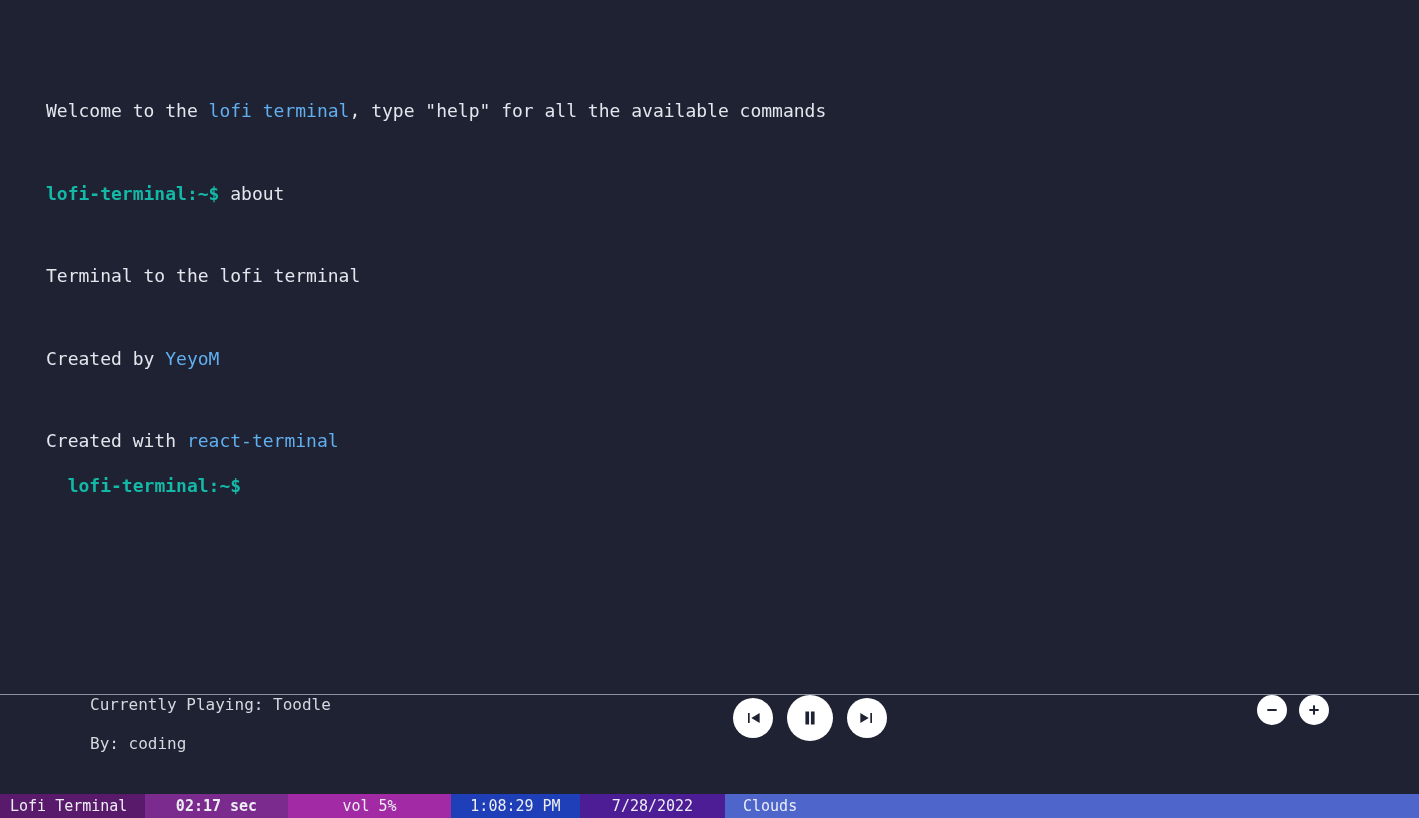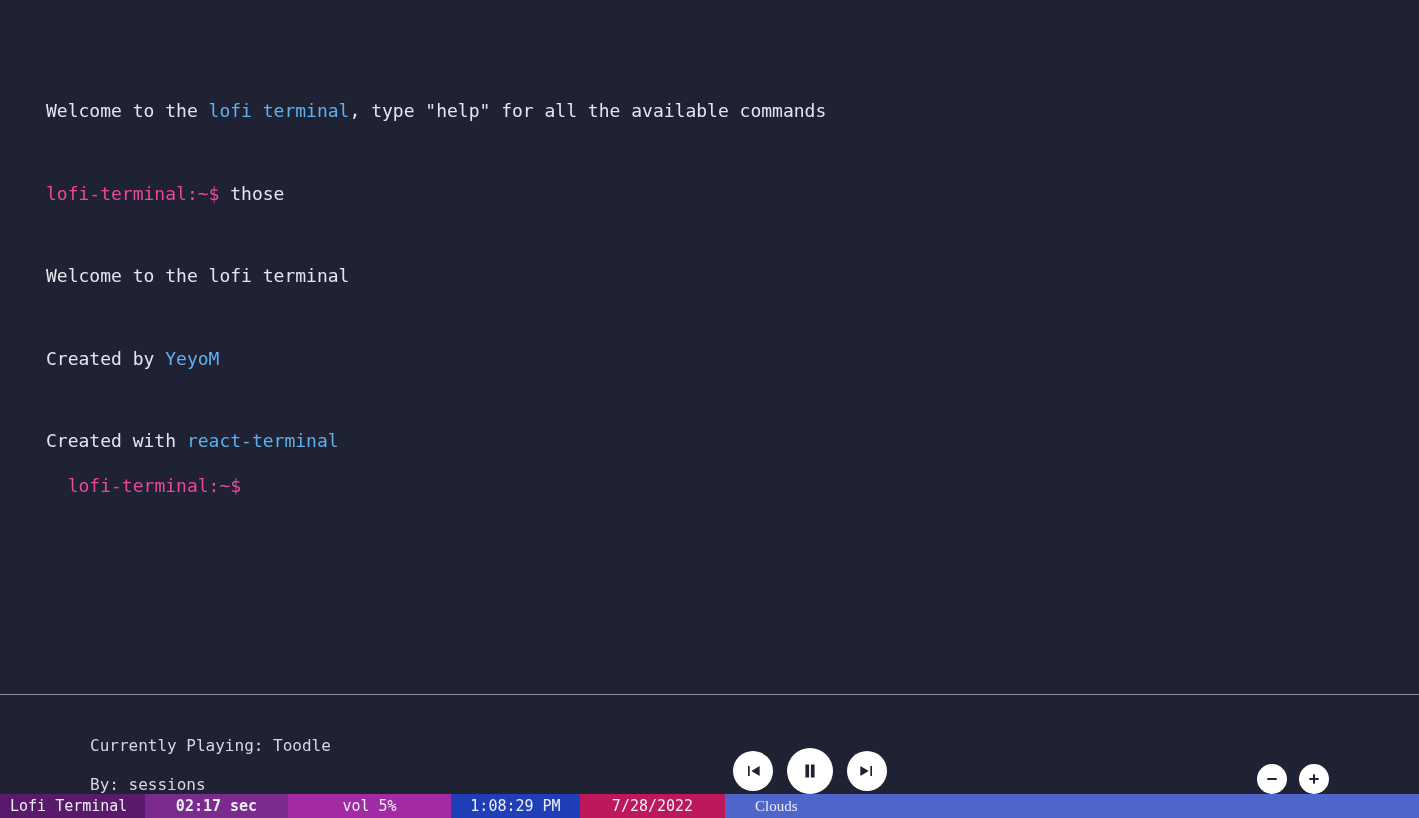--- a/index.html
+++ b/index.html
@@ -17,30 +17,30 @@
   
   .terminal {
     flex: 1 1 auto;
     padding: 40px 46px 0 46px;
     line-height: 1.25;
     white-space: pre-wrap;
     overflow: auto;
   }
   .line { white-space: pre-wrap; margin-top: 15px; }
   .link-blue { color: #61afef; }
-  .prompt { color: #ec4899; }
+  .prompt { color: #14b8a6; font-weight: bold; }
   .cmd { color: #e4e6ed; }
   .cursor-row { display: inline; }
 
   
   .player {
     border-top: 1px solid #8b90a3;
     height: 100px;
     display: flex;
-    align-items: flex-end;
+    align-items: flex-start;
     padding: 0 90px;
     gap: 20px;
   }
   .now-playing {
     display: flex;
     flex-direction: column;
     gap: 20px;
     font-size: 16px;
     color: #d6d8e0;
     min-width: 300px;
@@ -86,39 +86,39 @@
     display: flex;
     font-size: 15px;
     color: #eceef4;
     line-height: 24px;
   }
   .seg { height: 100%; padding: 0 14px; white-space: nowrap; text-align: center; }
   .seg.title   { background: #5a1a6b; width: 145px; text-align: left; padding-left: 10px;}
   .seg.elapsed { background: #7b2b8d; width: 143px; font-weight: bold; }
   .seg.vol     { background: #a22aa5; width: 163px; }
   .seg.time    { background: #1f3fb8; width: 129px; }
-  .seg.date    { background: #be185d; width: 145px; }
-  .seg.weather { background: #4e66cc; flex: 1; text-align: left; padding-left: 30px; font-family: Liberation Serif, serif;}
+  .seg.date    { background: #4c1d95; width: 145px; }
+  .seg.weather { background: #4e66cc; flex: 1; text-align: left; padding-left: 18px;}
 </style>
 </head>
 <body>
 
 <div class="terminal">
   <div class="line"><span>Welcome to the </span><span class="link-blue">lofi terminal</span><span>, type "help" for all the available commands</span></div>
-  <div class="line"><span class="prompt">lofi-terminal:~$</span><span> </span><span class="cmd">those</span></div>
-  <div class="line">Welcome to the lofi terminal</div>
+  <div class="line"><span class="prompt">lofi-terminal:~$</span><span> </span><span class="cmd">about</span></div>
+  <div class="line">Terminal to the lofi terminal</div>
   <div class="line"><span>Created by </span><span class="link-blue">YeyoM</span></div>
   <div class="line"><span>Created with </span><span class="link-blue">react-terminal</span></div>
   <div class="line cursor-row"><span class="prompt">lofi-terminal:~$</span><span> </span></div>
 </div>
 
 <div class="player">
   <div class="now-playing">
     <div class="now-playing-row"><span>Currently Playing: </span><span>Toodle</span></div>
-    <div class="now-playing-row"><span>By: </span><span>sessions</span></div>
+    <div class="now-playing-row"><span>By: </span><span>coding</span></div>
   </div>
 
   <div class="controls">
     <button class="round-btn" aria-label="previous">
       <svg width="20" height="20" viewBox="0 0 24 24" fill="#1e2233">
           <path d="M6 6h2v12H6zM20 6v12l-10-6z"></path>
         </svg>
     </button>
     <button class="round-btn big" aria-label="pause">
       <svg width="22" height="22" viewBox="0 0 24 24" fill="#1e2233">

